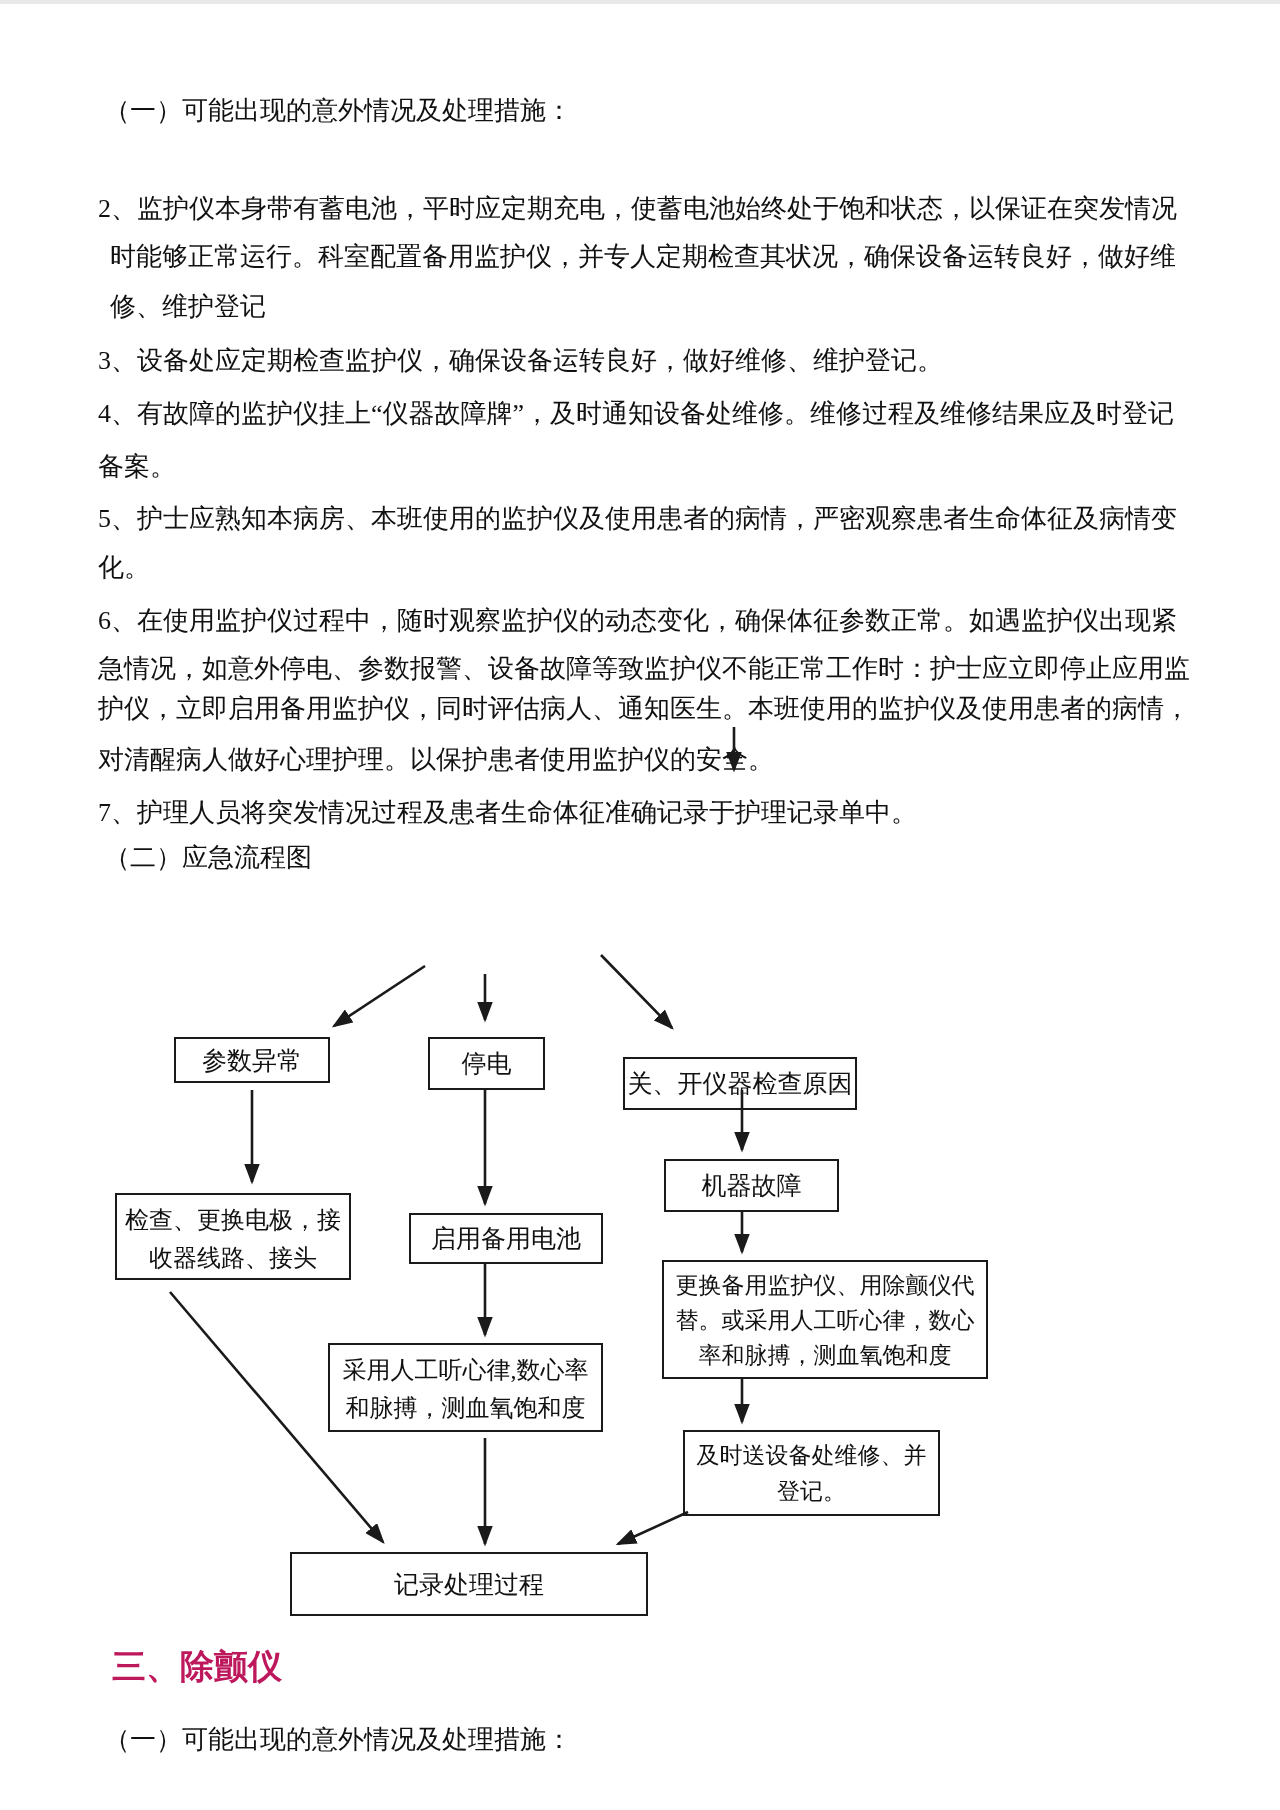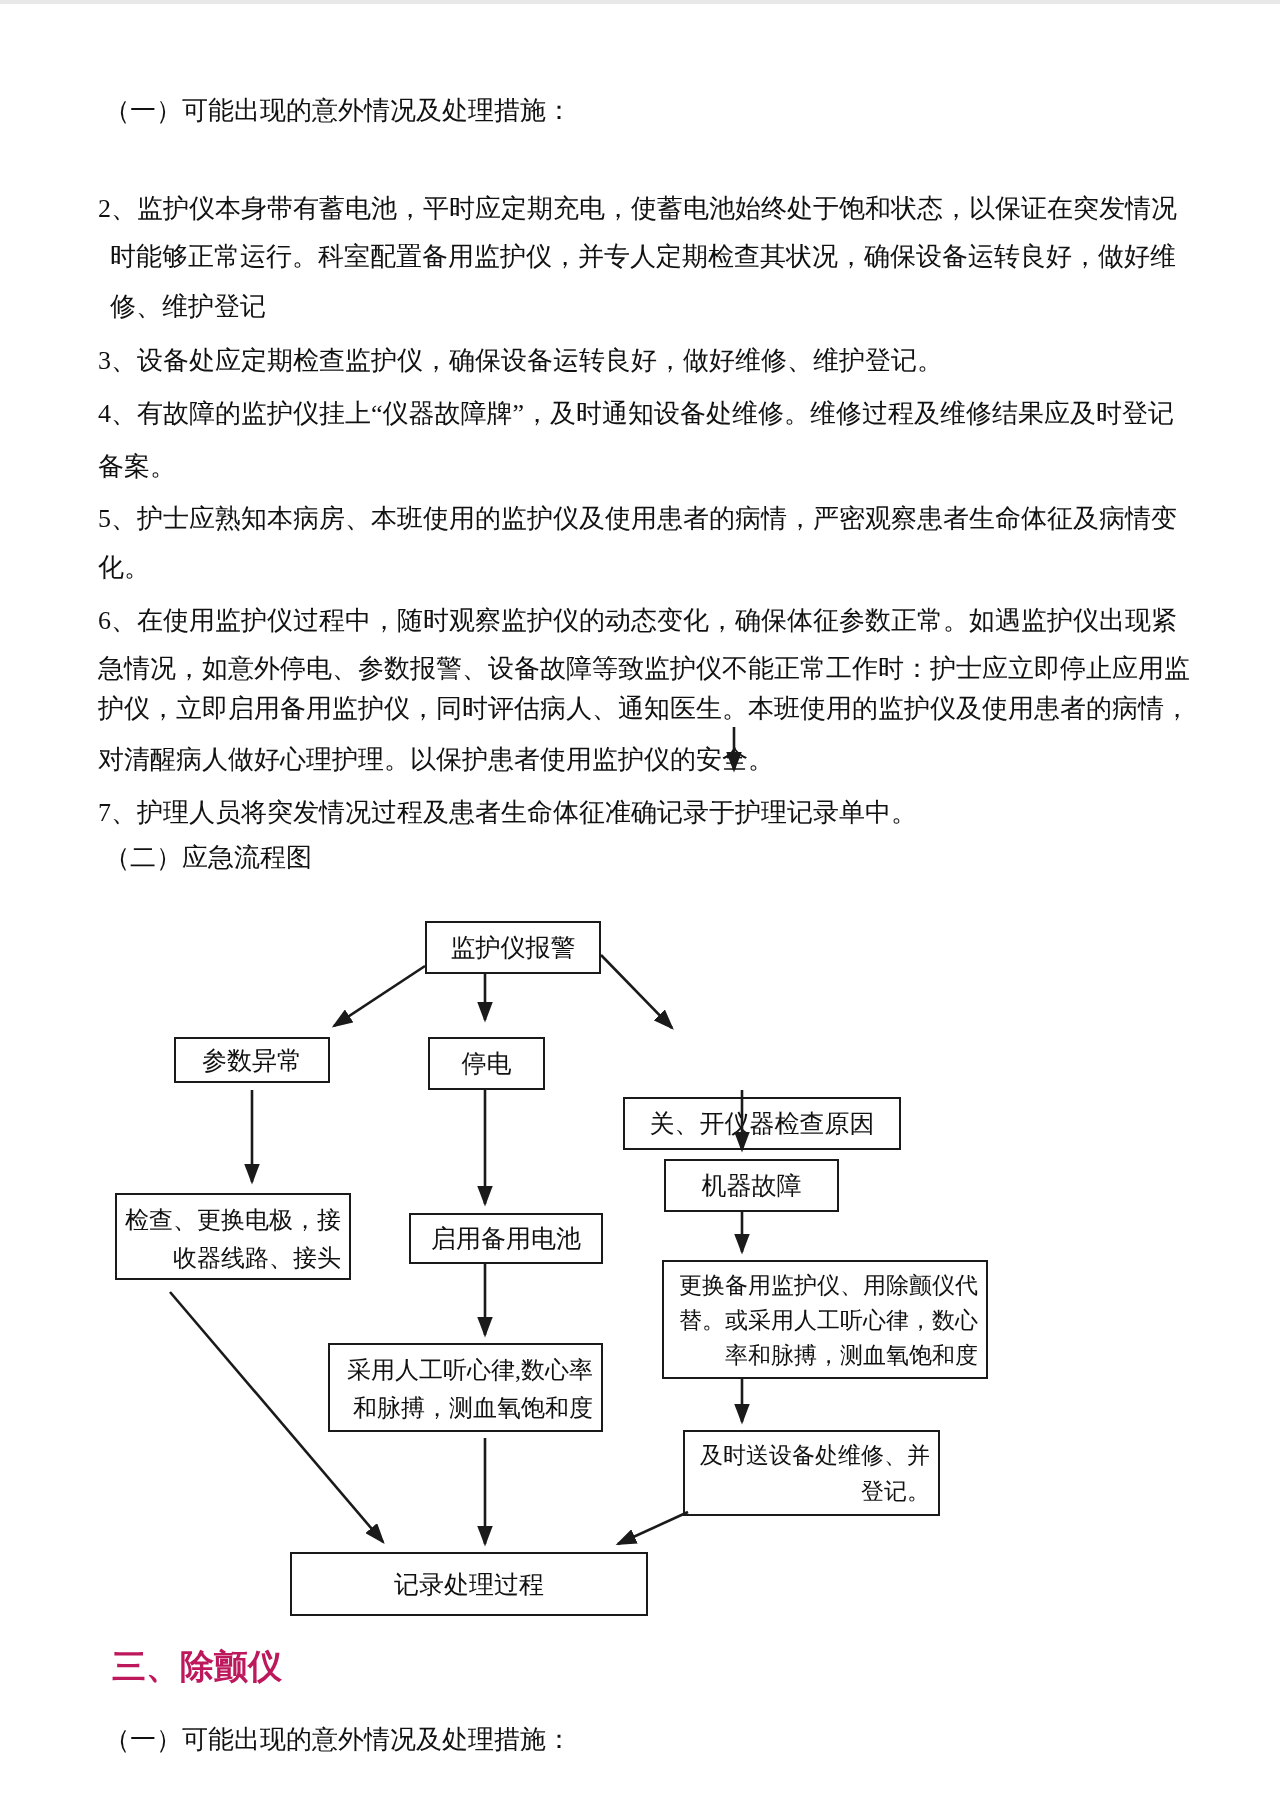--- a/index.html
+++ b/index.html
@@ -29,21 +29,21 @@
   .fb.center{
     display:flex;align-items:center;justify-content:center;
     font-size:25px;
     text-align:center;
   }
   .fb.multi{
     white-space:pre-line;
     font-size:24px;
     padding:6px 8px;
     line-height:38px;
-    text-align:right;
+    text-align:center;
   }
   .fb.multi.small{font-size:23px;}
   #node-replace{line-height:35px;}
   #node-repair{line-height:36px;}
   .h3{
     position:absolute;
     font-family:Liberation Mono, monospace;
     font-weight:bold;
     font-size:34px;
     white-space:nowrap;
@@ -74,27 +74,26 @@
   <div class="tl" style="left:98px;top:448px">备案。</div>
   <div class="tl" style="left:98px;top:500px">5、护士应熟知本病房、本班使用的监护仪及使用患者的病情，严密观察患者生命体征及病情变</div>
   <div class="tl" style="left:98px;top:549px">化。</div>
   <div class="tl" style="left:98px;top:602px">6、在使用监护仪过程中，随时观察监护仪的动态变化，确保体征参数正常。如遇监护仪出现紧</div>
   <div class="tl" style="left:98px;top:650px">急情况，如意外停电、参数报警、设备故障等致监护仪不能正常工作时：护士应立即停止应用监</div>
   <div class="tl" style="left:98px;top:690px">护仪，立即启用备用监护仪，同时评估病人、通知医生。本班使用的监护仪及使用患者的病情，</div>
   <div class="tl" style="left:98px;top:741px">对清醒病人做好心理护理。以保护患者使用监护仪的安全。</div>
   <div class="tl" style="left:98px;top:794px">7、护理人员将突发情况过程及患者生命体征准确记录于护理记录单中。</div>
   <div class="tl" style="left:104px;top:839px">（二）应急流程图</div>
 
-  <div class="fb center" id="node-alarm" style="left:425px;top:917px;width:176px;height:53px">监护仪报警</div>
 
   <div class="fb center" id="node-param" style="left:174px;top:1033px;width:156px;height:46px">参数异常</div>
 
   <div class="fb center" id="node-power" style="left:428px;top:1033px;width:117px;height:53px">停电</div>
 
-  <div class="fb center" id="node-check" style="left:623px;top:1093px;width:278px;height:53px">关、开仪器检查原因</div>
+  <div class="fb center" id="node-check" style="left:623px;top:1053px;width:234px;height:53px">关、开仪器检查原因</div>
 
   <div class="fb center" id="node-fault" style="left:664px;top:1155px;width:175px;height:53px">机器故障</div>
 
   <div class="fb multi" id="node-electrode" style="left:115px;top:1189px;width:236px;height:87px">检查、更换电极，接
 收器线路、接头</div>
 
   <div class="fb center" id="node-battery" style="left:409px;top:1209px;width:194px;height:51px">启用备用电池</div>
 
   <div class="fb multi small" id="node-replace" style="left:662px;top:1256px;width:326px;height:119px">更换备用监护仪、用除颤仪代
 替。或采用人工听心律，数心

